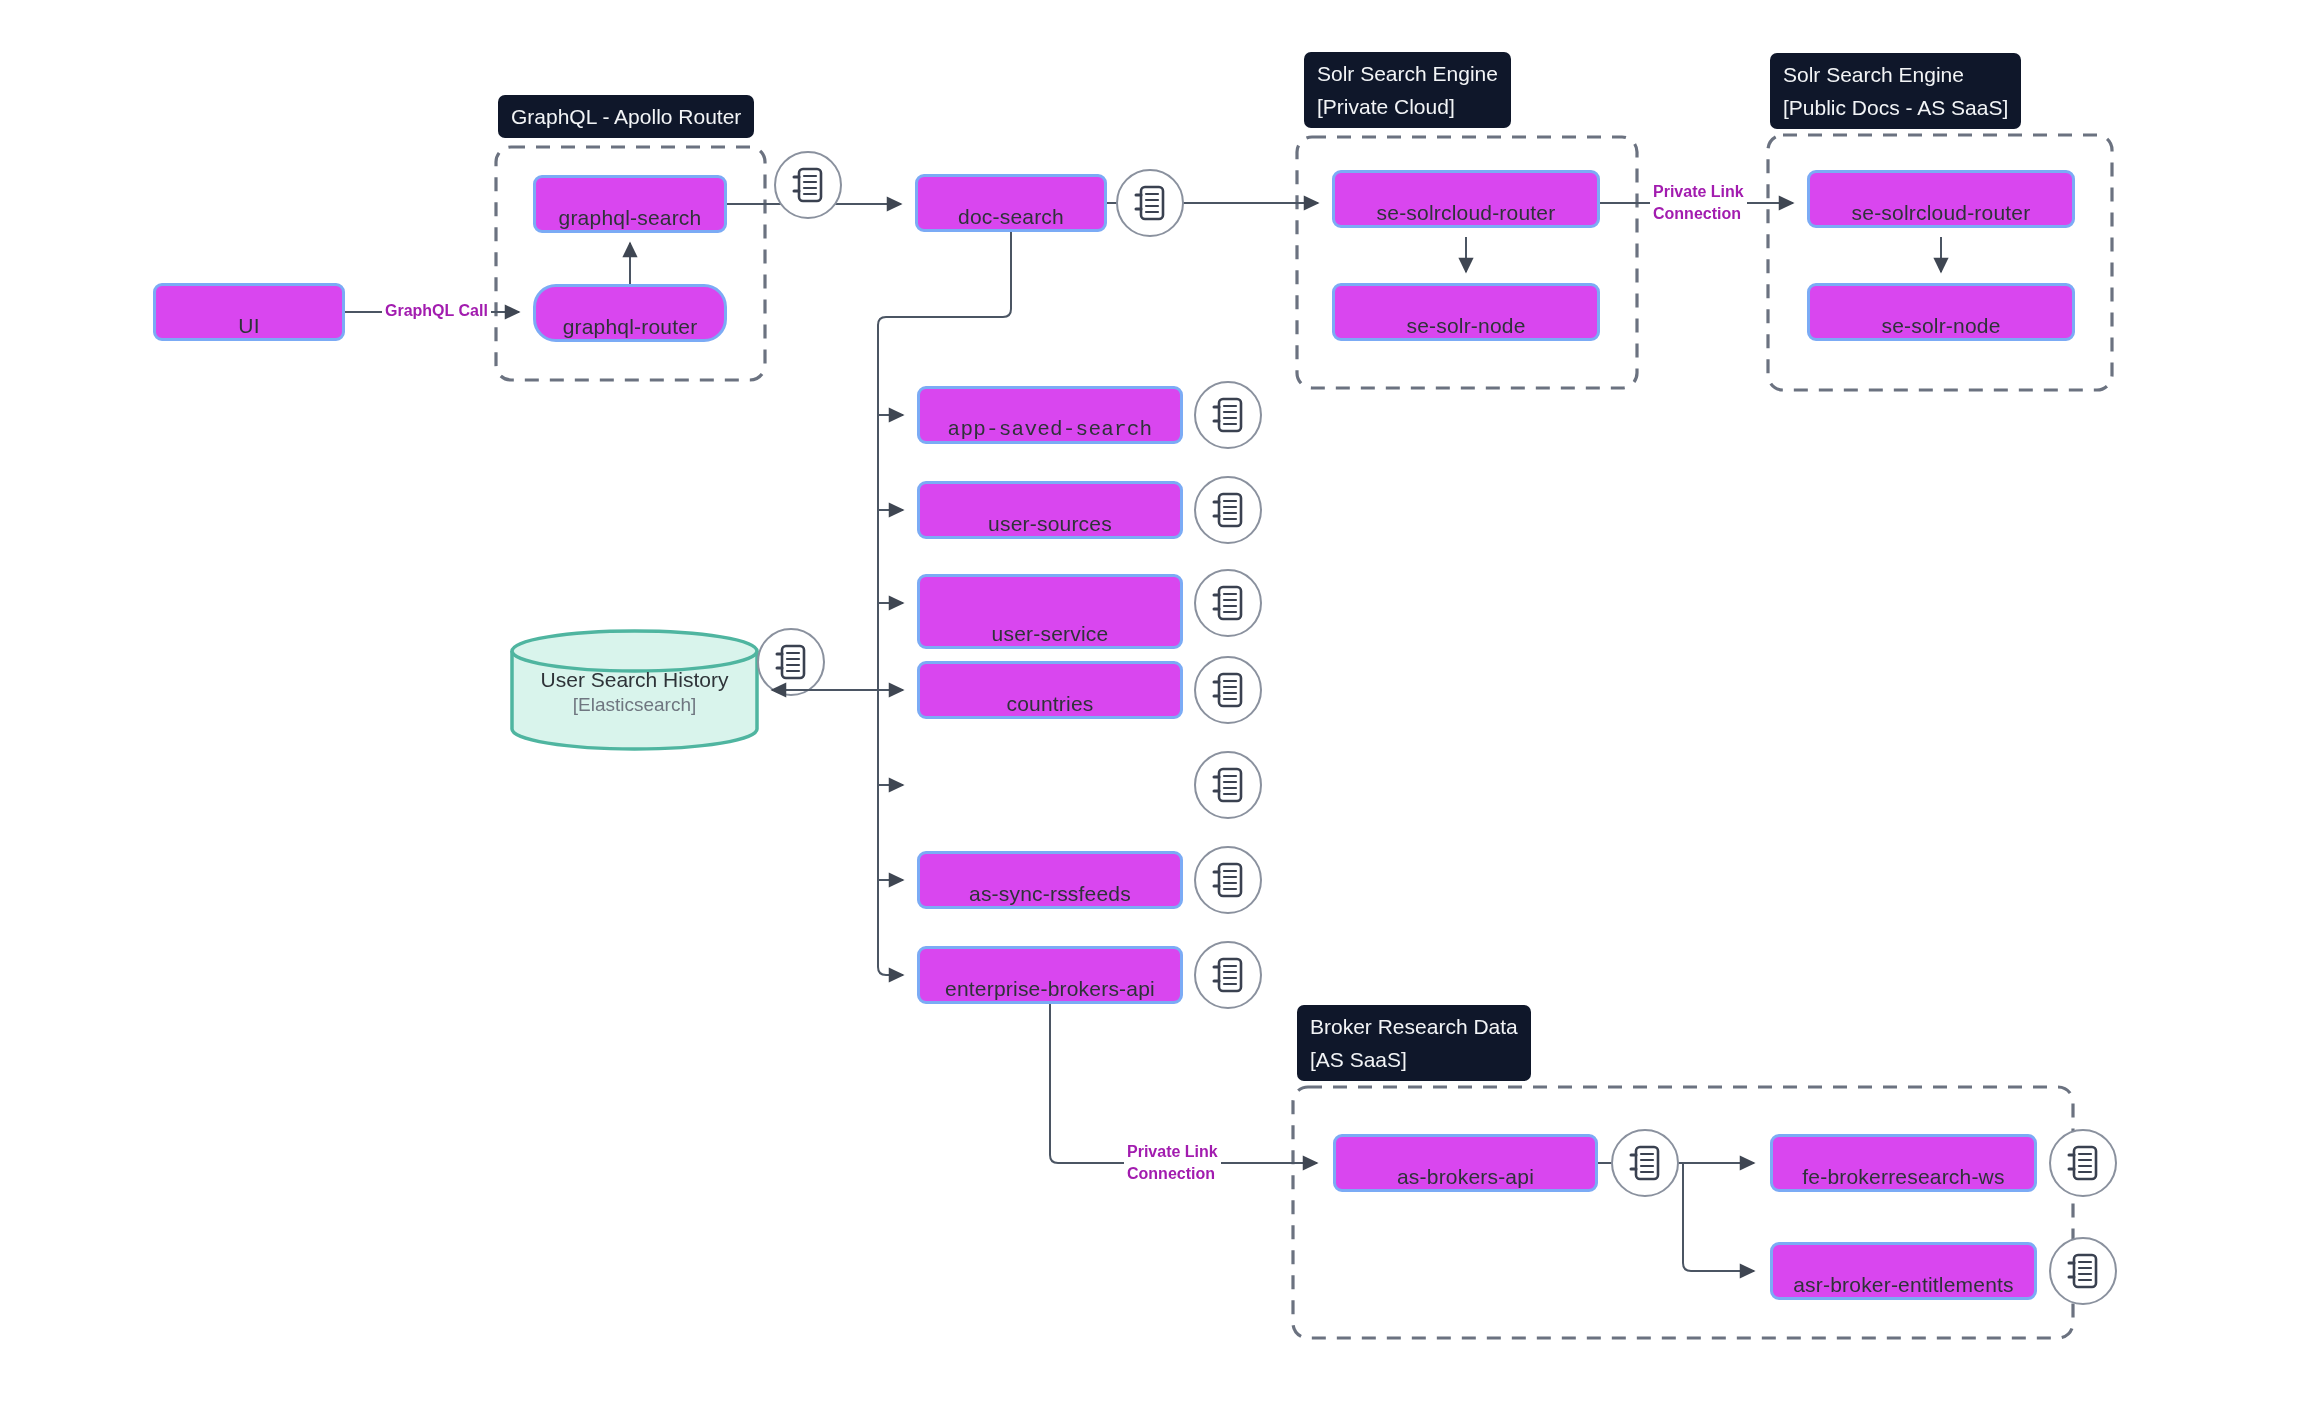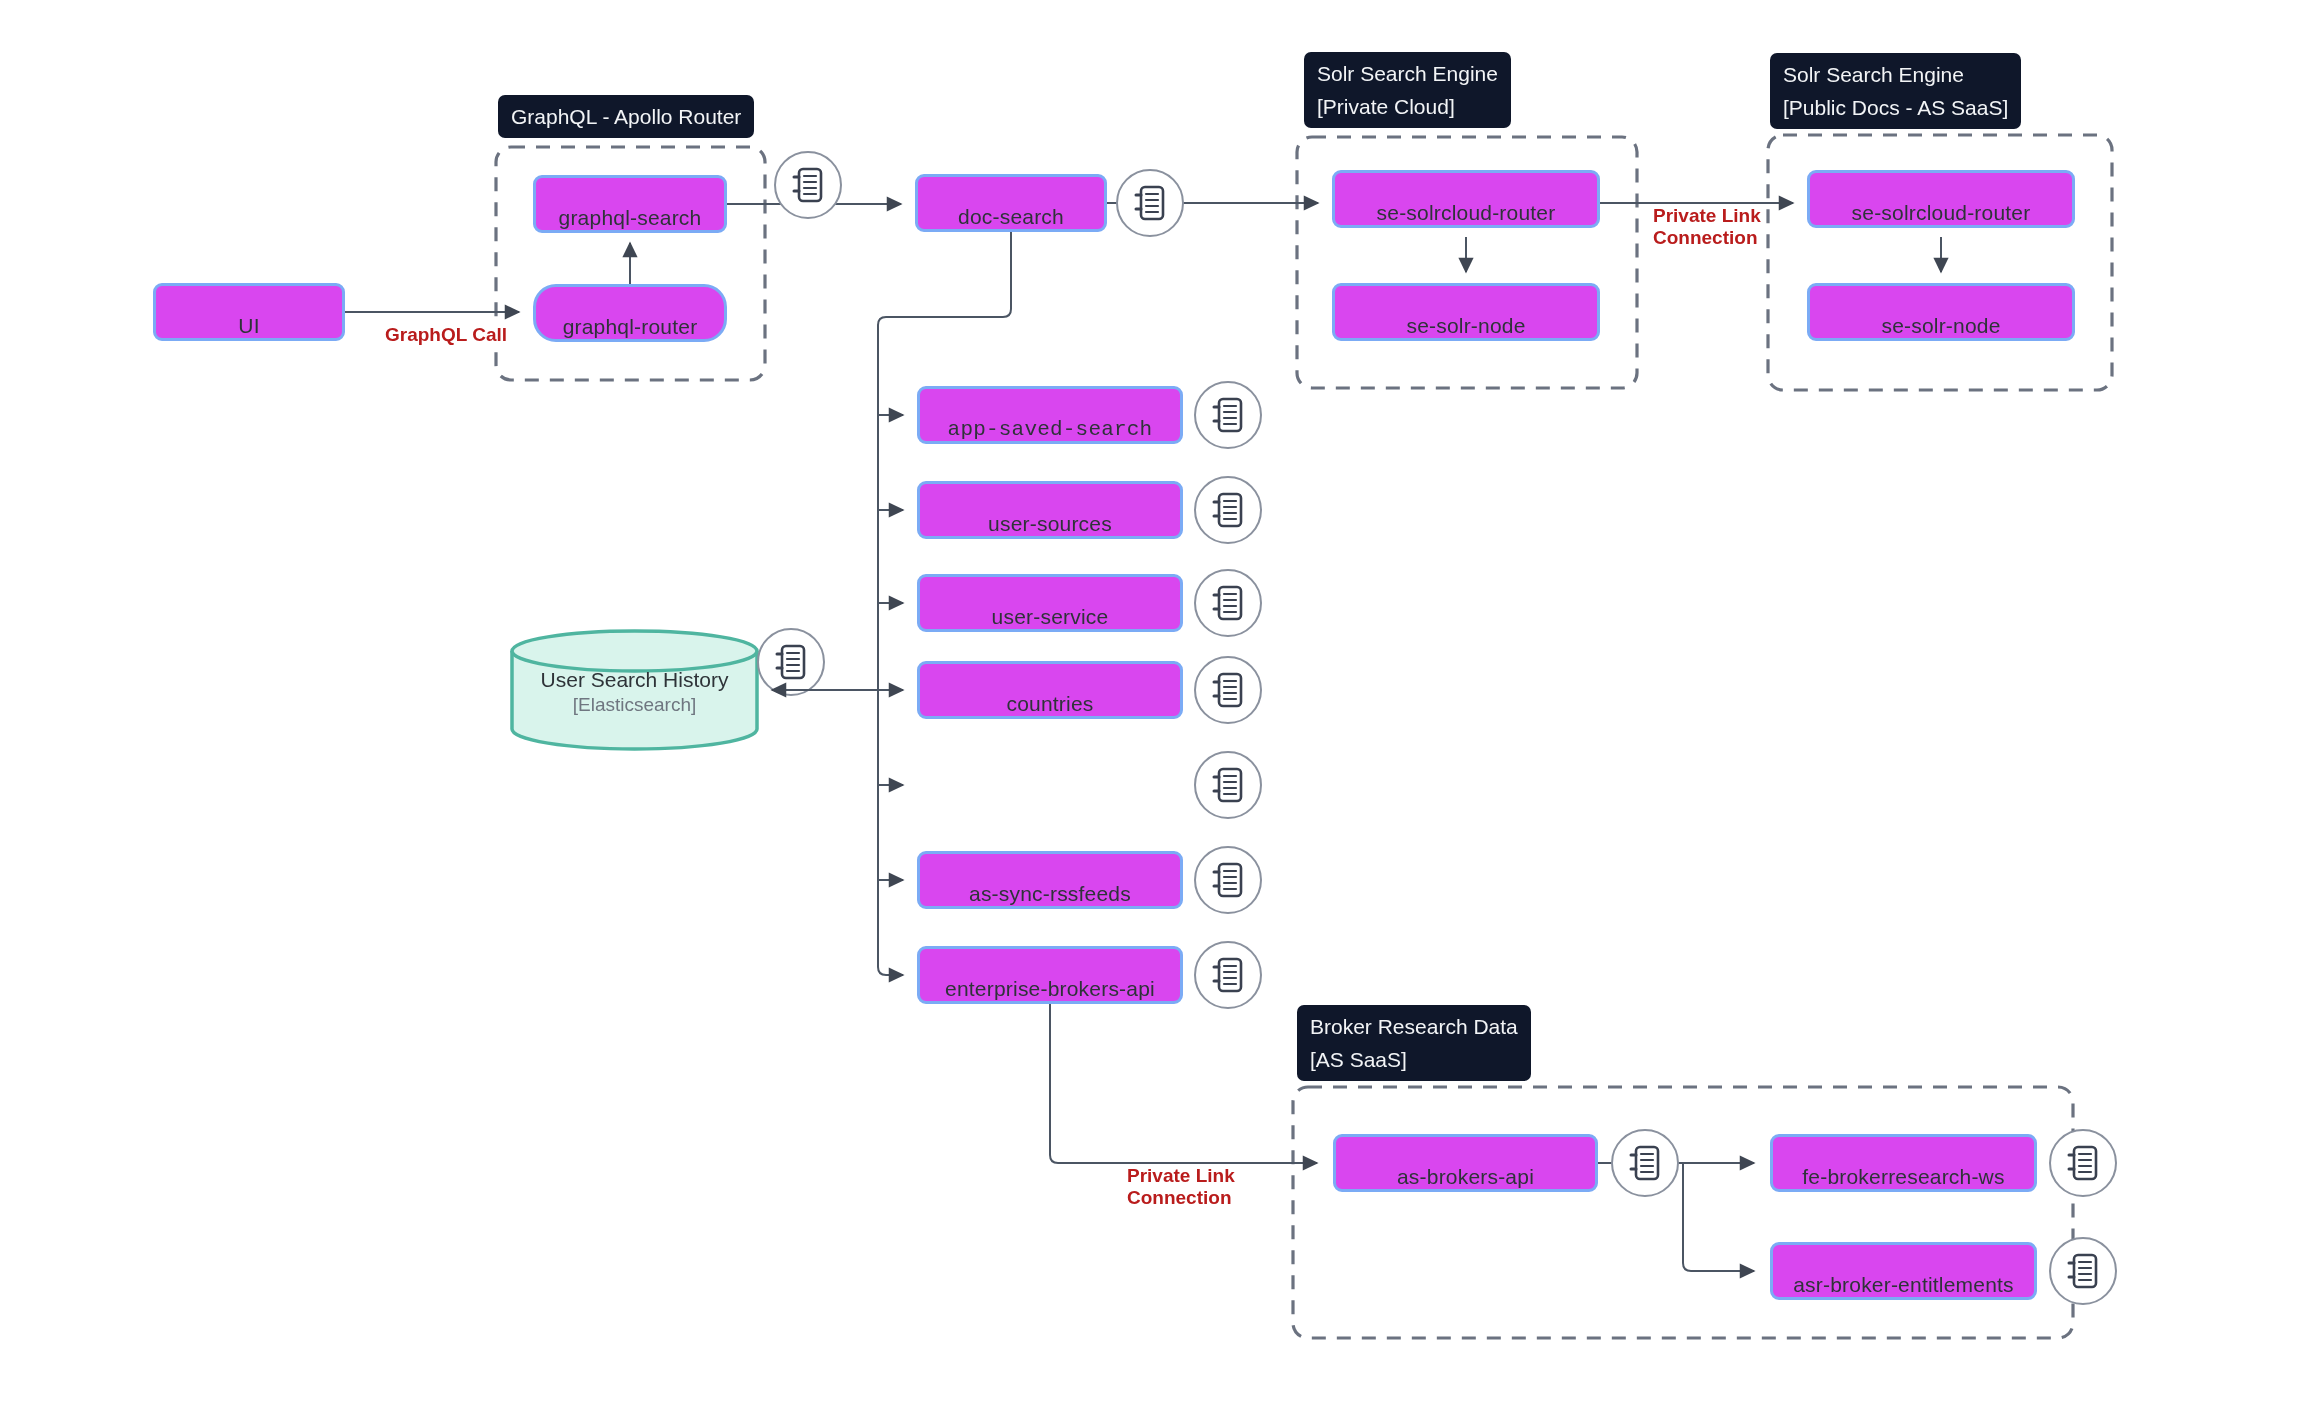--- a/index.html
+++ b/index.html
@@ -12,22 +12,22 @@
     position:absolute;display:flex;align-items:flex-end;justify-content:center;
     background:#d946ef;border:3px solid #7babf5;border-radius:9px;
     box-sizing:border-box;color:#2e3338;font-size:21px;letter-spacing:.2px;
   }
   .group-label{
     position:absolute;background:#0f172a;color:#f2f4f6;border-radius:7px;
     padding:5px 13px;font-size:21px;line-height:33px;white-space:nowrap;
   }
   .group-label .sub{display:block;}
   .edge-label{
-    position:absolute;background:#ffffff;color:#b91c1c;font-weight:bold;
-    font-size:19px;line-height:22px;padding:1px 3px;white-space:nowrap;margin-top:24px;
+    position:absolute;background:#ffffff;color:#a21caf;font-weight:bold;
+    font-size:16px;line-height:22px;padding:1px 3px;white-space:nowrap;
   }
   .db-text{
     position:absolute;left:512px;top:666px;width:245px;text-align:center;
   }
   .db-text .db-title{font-size:21px;color:#2e3338;line-height:27px;}
   .db-text .db-sub{font-size:19px;color:#6f7680;line-height:24px;}
 </style>
 </head>
 <body>
 
@@ -179,21 +179,21 @@
     </div>
   <div class="node" style="left:1807px;top:283px;width:268px;height:58px;">
       <span>se-solr-node</span>
     </div>
   <div class="node" style="left:917px;top:386px;width:266px;height:58px;font-family:Liberation Mono, monospace;">
       <span>app-saved-search</span>
     </div>
   <div class="node" style="left:917px;top:481px;width:266px;height:58px;">
       <span>user-sources</span>
     </div>
-  <div class="node" style="left:917px;top:574px;width:266px;height:58px;">
+  <div class="node" style="left:917px;top:574px;width:266px;height:75px;">
       <span>user-service</span>
     </div>
   <div class="node" style="left:917px;top:661px;width:266px;height:58px;">
       <span>countries</span>
     </div>
   <div class="node" style="left:917px;top:851px;width:266px;height:58px;">
       <span>as-sync-rssfeeds</span>
     </div>
   <div class="node" style="left:1333px;top:1134px;width:265px;height:58px;">
       <span>as-brokers-api</span>

